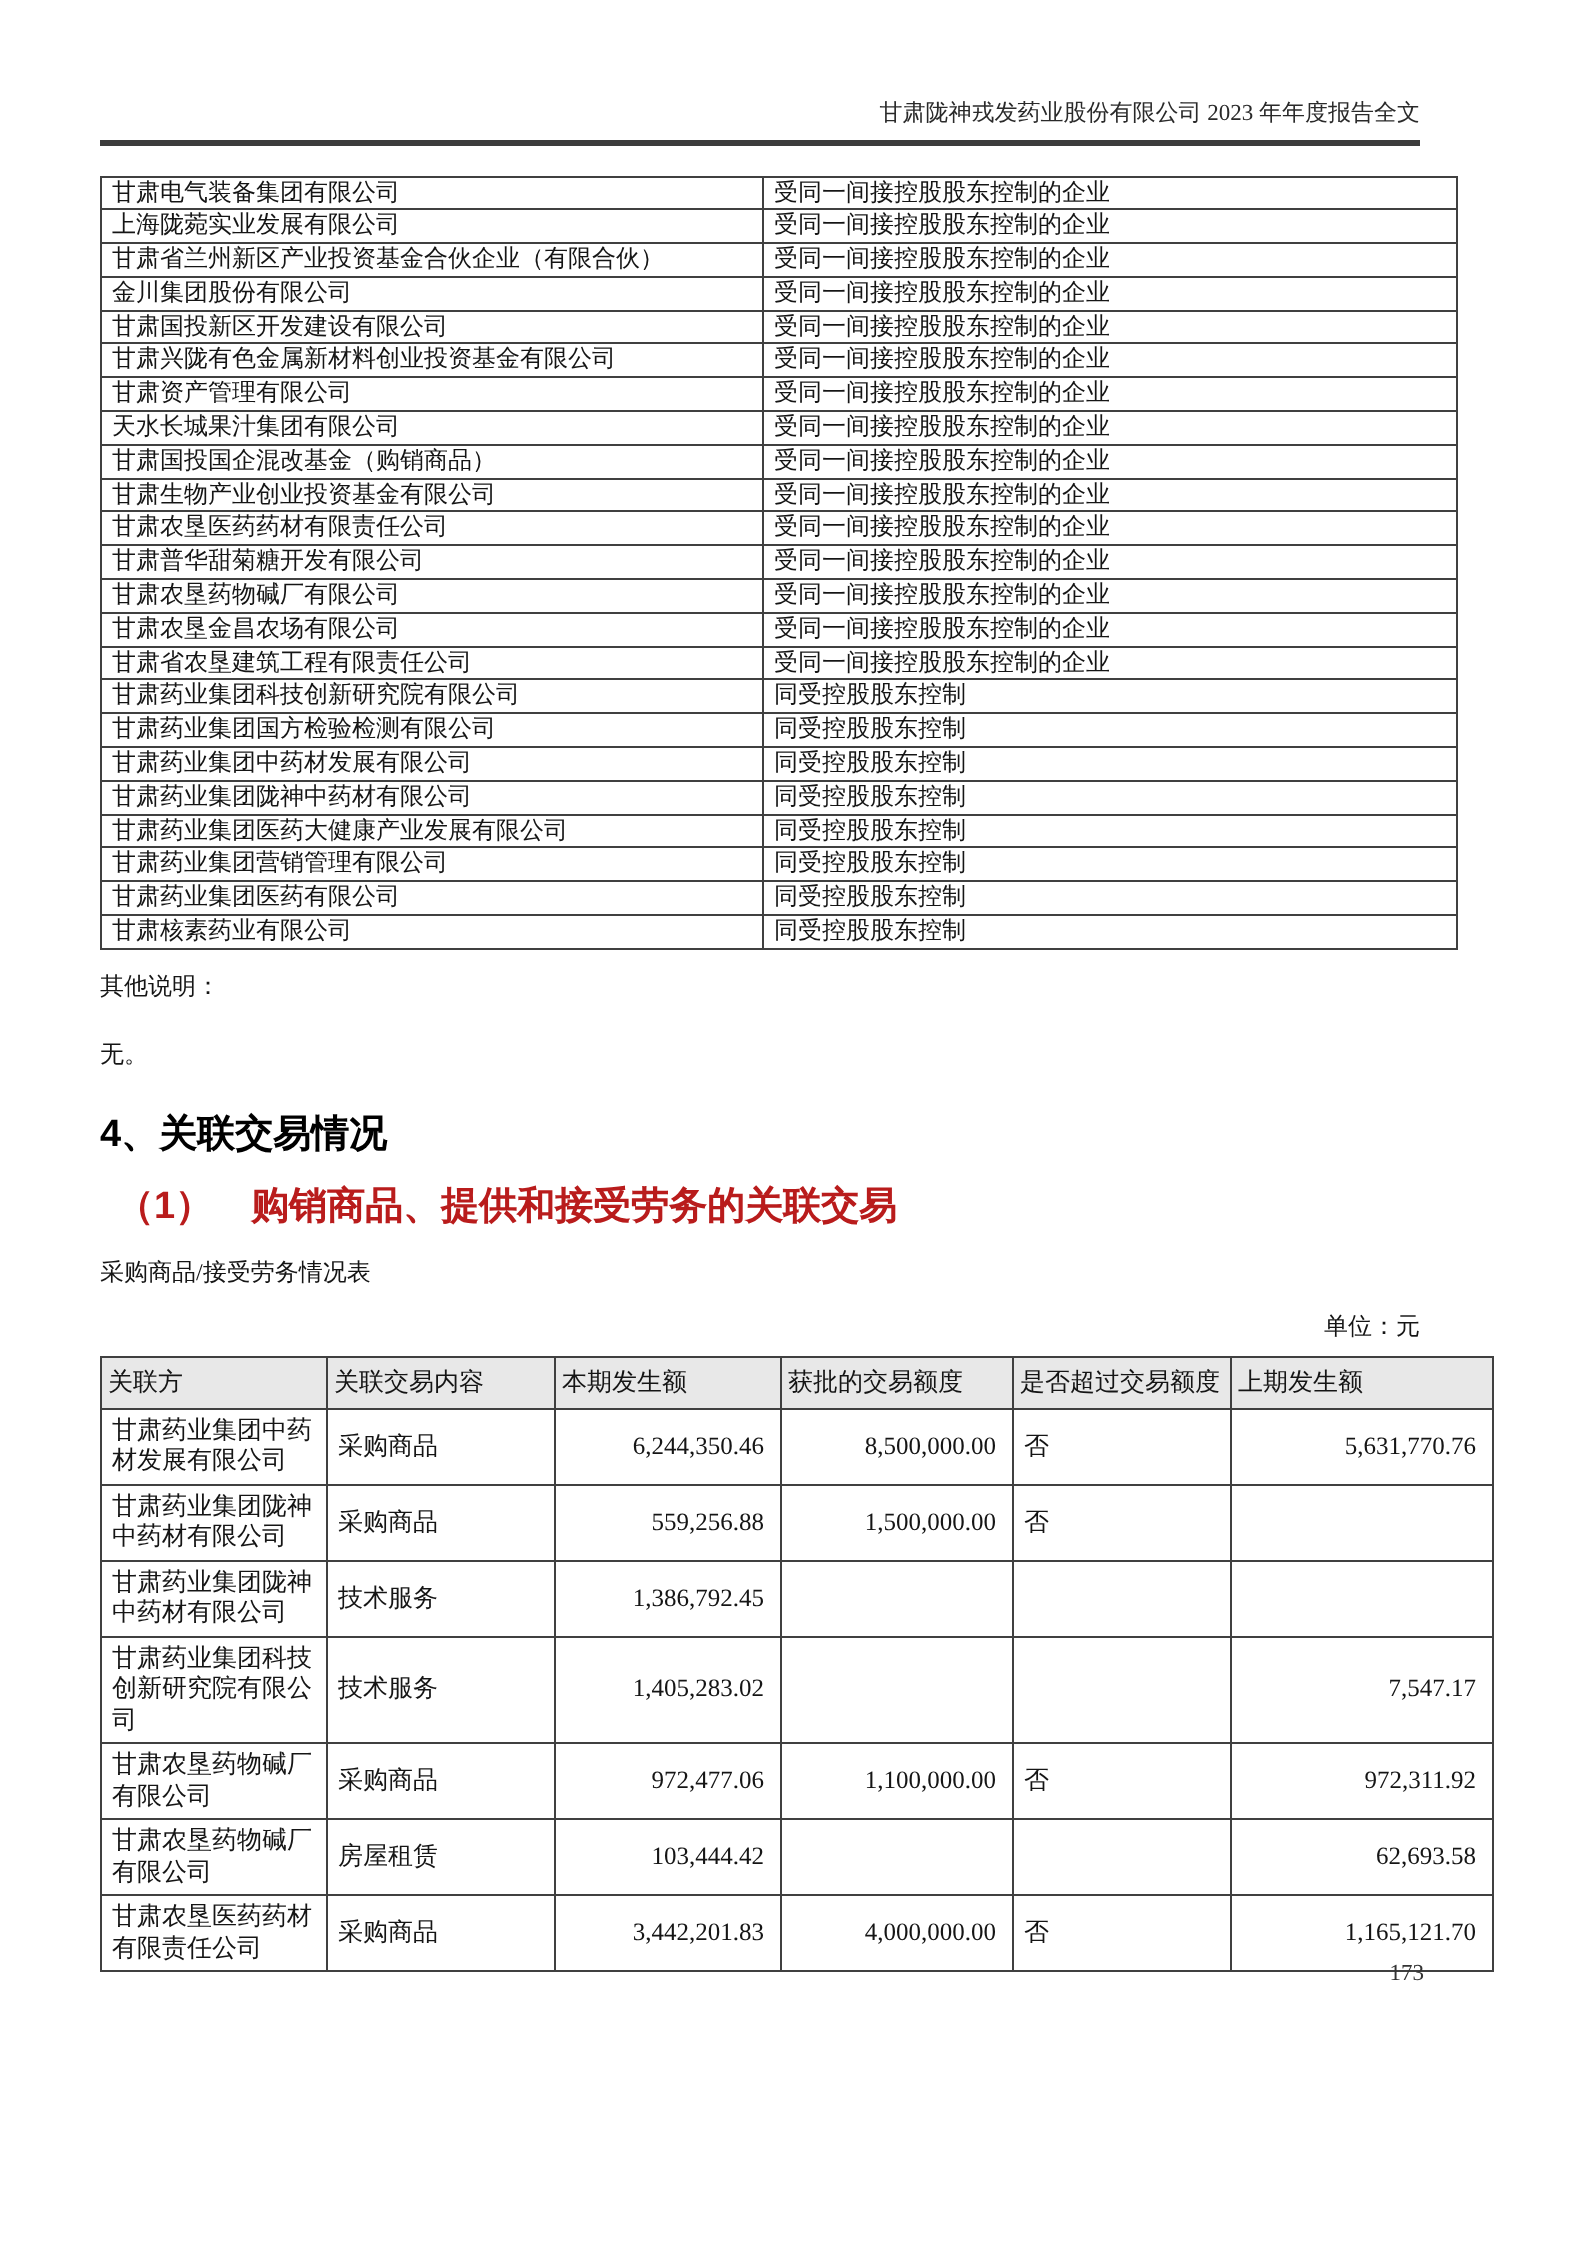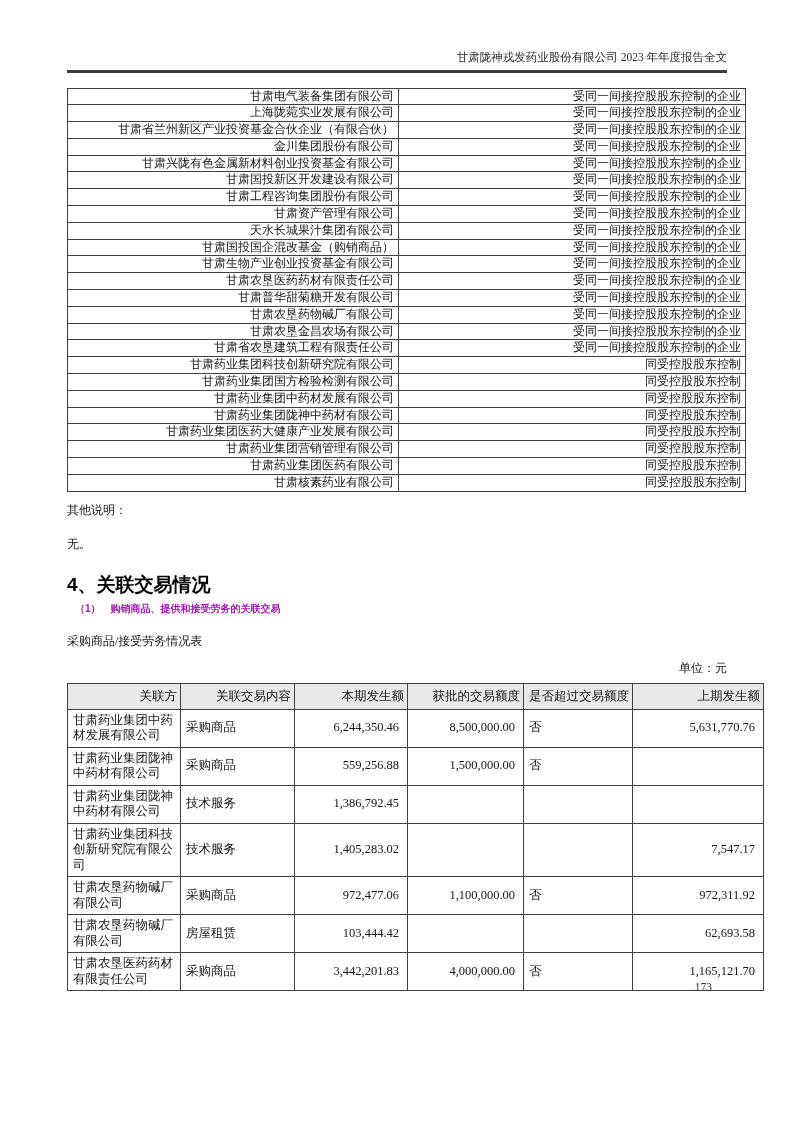--- a/index.html
+++ b/index.html
@@ -3,69 +3,69 @@
 <meta charset="utf-8">
 <style>
   html,body { margin:0; padding:0; }
   body {
     width:793px; height:1122px;
     background:#ffffff;
     color:#151515;
     font-family:"Liberation Serif","DejaVu Serif",serif;
   }
   .page { position:relative; width:793px; height:1122px; overflow:hidden; }
-  .content { position:absolute; left:67px; top:0; width:660px; }
+  .content { position:absolute; left:50px; top:0; width:660px; }
 
   .doc-header {
     margin-top:50px;
     text-align:right;
     font-size:11.5px;
     line-height:14px;
     color:#2a2a2a;
   }
   .header-rule { margin-top:6px; height:2.5px; background:#3c3c3c; }
 
   table { border-collapse:collapse; table-layout:fixed; width:660px; }
   td, th { border:1px solid #404040; overflow:hidden; }
 
   
-  .t1 { margin-top:15px;text-align:right; }
+  .t1 { margin-top:15px; }
   .t1 td {
     font-size:12px;
     line-height:13.8px;
     padding:1px 4px 1px 5px;
     white-space:nowrap;
   }
   .t1 .c-name { width:321px; }
   .t1 .c-rel  { width:337px; }
 
   .other-note-label { margin-top:11px; font-size:12px; line-height:15px; }
   .other-note-value { margin-top:19px; font-size:12px; line-height:15px; }
 
   .section-heading {
     margin-top:23px;
     font-family:"Liberation Sans","DejaVu Sans",sans-serif;
     font-weight:bold; font-size:19px; line-height:19px; color:#000;
   }
   .section-subheading {
-    margin-top:6px; margin-left:8px;
+    margin-top:18px; margin-left:8px;
     font-family:"Liberation Sans","DejaVu Sans",sans-serif;
-    font-weight:bold; font-size:10px; line-height:18px; color:#a21caf;
+    font-weight:bold; font-size:19px; line-height:18px; color:#b91c1c;
   }
   .table-caption { margin-top:16px; font-size:12px; line-height:15px; }
   .unit-label { margin-top:12px; font-size:12px; line-height:15px; text-align:right; }
 
   
   .t2 { margin-top:7px; }
   .t2 th {
     background:#e8e8e8;
     font-weight:normal;
     font-size:12.5px;
     line-height:17px;
-    text-align:right;
+    text-align:left;
     vertical-align:middle;
     padding:4px 3px;
   }
   .t2 td {
     font-size:12.5px;
     line-height:15.5px;
     vertical-align:middle;
     padding:3px 5px;
     word-break:break-all;
   }
@@ -103,29 +103,25 @@
           </tr>
         <tr>
             <td class="c-name">甘肃省兰州新区产业投资基金合伙企业（有限合伙）</td>
             <td class="c-rel">受同一间接控股股东控制的企业</td>
           </tr>
         <tr>
             <td class="c-name">金川集团股份有限公司</td>
             <td class="c-rel">受同一间接控股股东控制的企业</td>
           </tr>
         <tr>
+            <td class="c-name">甘肃国投新区开发建设有限公司</td>
+            <td class="c-rel">受同一间接控股股东控制的企业</td>
+          </tr>
+        <tr>
             <td class="c-name">甘肃兴陇有色金属新材料创业投资基金有限公司</td>
-            <td class="c-rel">受同一间接控股股东控制的企业</td>
-          </tr>
-        <tr>
-            <td class="c-name">甘肃国投新区开发建设有限公司</td>
-            <td class="c-rel">受同一间接控股股东控制的企业</td>
-          </tr>
-        <tr>
-            <td class="c-name">甘肃工程咨询集团股份有限公司</td>
             <td class="c-rel">受同一间接控股股东控制的企业</td>
           </tr>
         <tr>
             <td class="c-name">甘肃资产管理有限公司</td>
             <td class="c-rel">受同一间接控股股东控制的企业</td>
           </tr>
         <tr>
             <td class="c-name">天水长城果汁集团有限公司</td>
             <td class="c-rel">受同一间接控股股东控制的企业</td>
           </tr>

